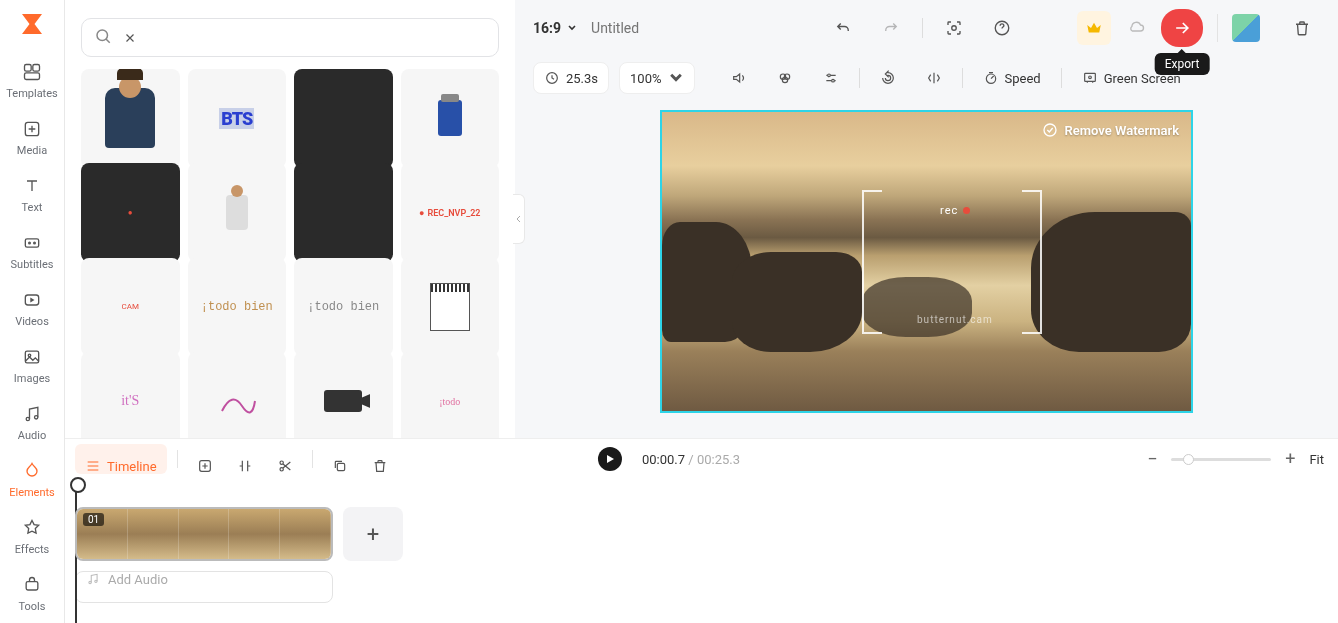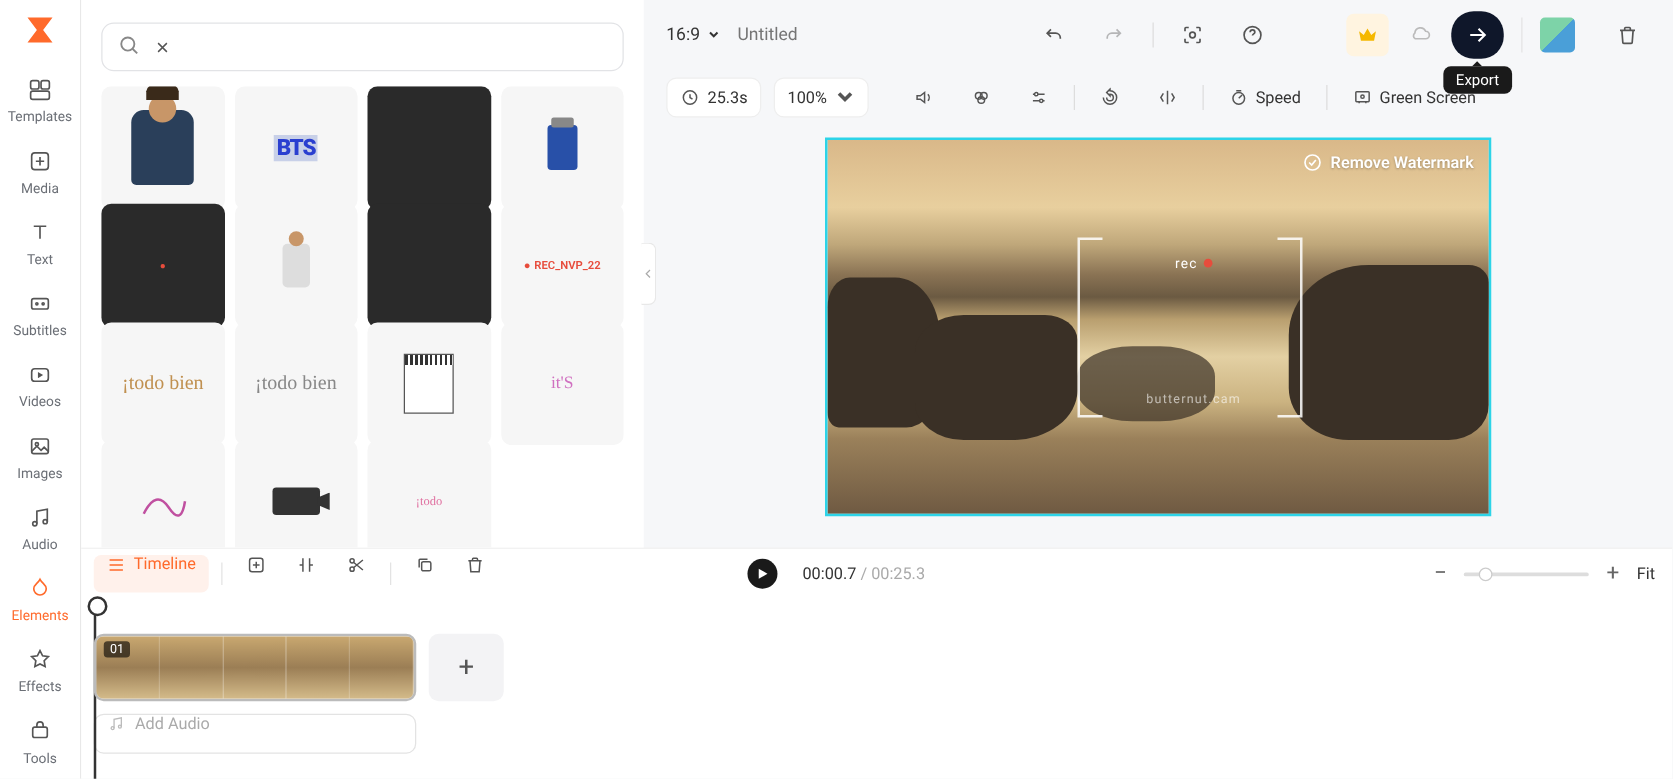--- a/index.html
+++ b/index.html
@@ -17,32 +17,32 @@
 .elements-panel { width: 450px; background: #fff; display: flex; flex-direction: column; padding: 18px 16px 0; position: relative;}
 .searchbar { height: 44px; border: 1px solid #e2e3e6; border-radius: 10px; display: flex; align-items: center; padding: 0 12px; gap: 8px; }
 .searchbar input { flex:1; border:none; outline:none; font-size: 15px; color:#333; }
 .search-x { width: 20px; height:20px; display:flex;align-items:center;justify-content:center; }
 .elements-grid { margin-top: 12px; display: grid; grid-template-columns: repeat(4, 1fr); gap: 8px; overflow: hidden;}
 .el-card { background: #f6f6f6; border-radius: 8px; aspect-ratio: 1/1; display:flex; align-items:center; justify-content:center; font-size: 10px; color:#888; position:relative; overflow:hidden;}
 .el-card.dark { background: #2a2a2a; color:#ccc;}
 .panel-toggle { position:absolute; right:-10px; top:50%; transform:translateY(-50%); width:12px; height:50px; background:#fff; border:1px solid #e8e8e8; border-left:none; border-radius: 0 6px 6px 0; display:flex;align-items:center;justify-content:center;}
 .preview-area { flex:1; background:#f6f7f9; display:flex; flex-direction:column; }
 .topbar { height: 56px; display:flex; align-items:center; padding: 0 18px; gap: 14px; }
-.aspect-btn { font-size: 14px; font-weight: 400; color:#333; display:flex; align-items:center; gap:6px; cursor:pointer;}
+.aspect-btn { font-size: 14px; font-weight: 700; color:#333; display:flex; align-items:center; gap:6px; cursor:pointer;}
 .title-in { border:none; background:transparent; font-size: 14px; color:#999; outline:none; width:120px;}
 .topbar-spacer { flex:1; }
 .top-ic { width:34px; height:34px; display:flex; align-items:center; justify-content:center; border-radius:6px; cursor:pointer;}
 .top-ic.disabled svg{ opacity:.4;}
 .top-ic svg { width:18px; height:18px; stroke:#555; fill:none; stroke-width:1.8;}
 .vdiv { width:1px; height:20px; background:#ddd;}
 .top-right { display:flex; align-items:center; gap:8px;}
 .crown { background:#fff4e0; }
 .crown svg{ stroke:none; fill:#f5b800;}
 .cloud svg { stroke:#bbb;}
-.export-btn { width:42px; height:38px; background:#0f172a; border-radius:18px; display:flex;align-items:center;justify-content:center; cursor:pointer; position:relative;}
+.export-btn { width:42px; height:38px; background:#ef4444; border-radius:18px; display:flex;align-items:center;justify-content:center; cursor:pointer; position:relative;}
 .export-btn svg{ stroke:#fff; width:20px;height:20px; fill:none; stroke-width:2;}
 .tooltip { position:absolute; top:44px; left:50%; transform:translateX(-50%); background:#1a1a1a; color:#fff; font-size:12px; padding:4px 10px; border-radius:6px; white-space:nowrap;}
 .tooltip::before{content:''; position:absolute; top:-4px; left:50%; transform:translateX(-50%); border:4px solid transparent; border-bottom-color:#1a1a1a; border-top:none;}
 .avatar { width:28px; height:28px; border-radius:4px; background: linear-gradient(135deg,#7dd3a8 0%, #7dd3a8 50%, #4a9fd8 50%, #4a9fd8 100%);}
 .preview-toolbar { height:44px; display:flex; align-items:center; padding: 0 18px; gap:10px;}
 .ptool { height:32px; padding:0 10px; background:#fff; border:1px solid #eee; border-radius:8px; display:flex; align-items:center; gap:6px; font-size:13px; color:#333; cursor:pointer;}
 .ptool.icon-only { width:36px; padding:0; justify-content:center;}
 .ptool svg { width:16px; height:16px; stroke:#555; fill:none; stroke-width:1.8;}
 .ptool.icon-only.plain { background:transparent; border:none;}
 .canvas-wrap { flex:1; display:flex; align-items:flex-start; justify-content:center; padding: 10px 0 0;}
@@ -61,21 +61,21 @@
 .canvas .rocks{ position:absolute; inset:0; }
 .rocks div{ position:absolute; background:#3a3026; }
 .rk1{left:0;top:110px;width:90px;height:120px;border-radius:20% 40% 30% 10%;}
 .rk2{left:70px;top:140px;width:130px;height:100px;border-radius:30% 20% 40% 30%;}
 .rk3{right:0;top:100px;width:160px;height:140px;border-radius:40% 10% 20% 30%; background:#4a3d2f;}
 .rk4{left:200px;top:165px;width:110px;height:60px;border-radius:40%;opacity:.7;}
 .trash-top{ width:36px;height:36px; display:flex;align-items:center;justify-content:center; cursor:pointer;}
 .trash-top svg{width:18px;height:18px;stroke:#555;fill:none;stroke-width:1.8;}
 .timeline { height:185px; background:#fff; border-top:1px solid #eee; display:flex; flex-direction:column;}
 .tl-toolbar { height:40px; display:flex; align-items:center; padding:0 14px 0 10px; gap:6px;}
-.tl-btn { height:30px; padding:0 10px; display:flex; align-items:flex-start; gap:6px; border-radius:6px; font-size:13px; cursor:pointer;}
+.tl-btn { height:30px; padding:0 10px; display:flex; align-items:flex-end; gap:6px; border-radius:6px; font-size:13px; cursor:pointer;}
 .tl-btn.active { background:#fff1eb; color:#ff6a2b;}
 .tl-btn.icon { width:34px; padding:0; justify-content:center;}
 .tl-btn svg{ width:16px;height:16px; stroke:#555; fill:none; stroke-width:1.8;}
 .tl-btn.active svg{ stroke:#ff6a2b;}
 .tl-vdiv{ width:1px; height:18px; background:#e3e3e3; margin:0 4px;}
 .tl-spacer{flex:1;}
 .play { width:24px;height:24px; background:#1a1a1a; border-radius:50%; display:flex;align-items:center;justify-content:center;}
 .play svg{width:10px;height:10px; fill:#fff; stroke:none;}
 .timecode{ font-size:13px; color:#333; margin-left:20px;}
 .timecode .dur{color:#aaa;}
@@ -99,21 +99,21 @@
 .elc-person::before{content:'';position:absolute;top:-12px;left:14px;width:22px;height:22px;border-radius:50%;background:#c89668;}
 .elc-person::after{content:'';position:absolute;top:-22px;left:12px;width:26px;height:14px;border-radius:50% 50% 0 0;background:#3a2a1a;}
 .elc-b{ font-weight:900; color:#2a3fd0; font-size:18px; letter-spacing:-1px; display:flex; gap:2px;}
 .elc-b span{ background:#c8d0e8; padding:0 2px;}
 .elc-lighter{ width:24px;height:36px;background:#2850a8;border-radius:3px;position:relative;}
 .elc-lighter::before{content:'';position:absolute;top:-6px;left:3px;width:18px;height:8px;background:#888;border-radius:2px;}
 .elc-rec{ color:#e74c3c; font-size:9px; font-weight:600;}
 .elc-rec::before{content:'●';margin-right:3px;}
 .elc-person2{width:22px;height:35px;background:#ddd;border-radius:4px;position:relative;}
 .elc-person2::before{content:'';position:absolute;top:-10px;left:5px;width:12px;height:12px;border-radius:50%;background:#c89668;}
-.elc-txt{font-family:Liberation Serif, serif;font-size:16px;color:#c09050;}
+.elc-txt{font-family:Liberation Mono, monospace;font-size:12px;color:#c09050;}
 .elc-note{width:40px;height:48px;background:#fff;border:1px solid #555;position:relative;}
 .elc-note::before{content:'';position:absolute;top:0;left:0;right:0;height:8px;background:repeating-linear-gradient(90deg,#333 0 2px,#fff 2px 4px);}
 .elc-its{font-family:cursive;color:#d070c0;font-size:14px;}
 .elc-pink{color:#e070a0;font-family:cursive;}
 .elc-camcord{width:38px;height:22px;background:#333;border-radius:3px;position:relative;}
 .elc-camcord::before{content:'';position:absolute;right:-8px;top:4px;width:10px;height:14px;background:#333;clip-path:polygon(0 30%,100% 0,100% 100%,0 70%);}
 </style>
 </head>
 <body>
 
@@ -246,20 +246,23 @@
           </div>
         <div class="el-card dark">
             <span style="color:#e74c3c;font-size:8px;">●</span>
           </div>
         <div class="el-card">
             <div class="elc-person2"></div>
           </div>
         <div class="el-card dark"></div>
         <div class="el-card">
             <span class="elc-rec">REC_NVP_22</span>
+          </div>
+        <div class="el-card">
+            <span style="font-size:8px;color:#e74c3c;">CAM</span>
           </div>
         <div class="el-card">
             <span class="elc-txt">¡todo bien</span>
           </div>
         <div class="el-card">
             <span class="elc-txt" style="color:#888;">¡todo bien</span>
           </div>
         <div class="el-card">
             <div class="elc-note"></div>
           </div>

